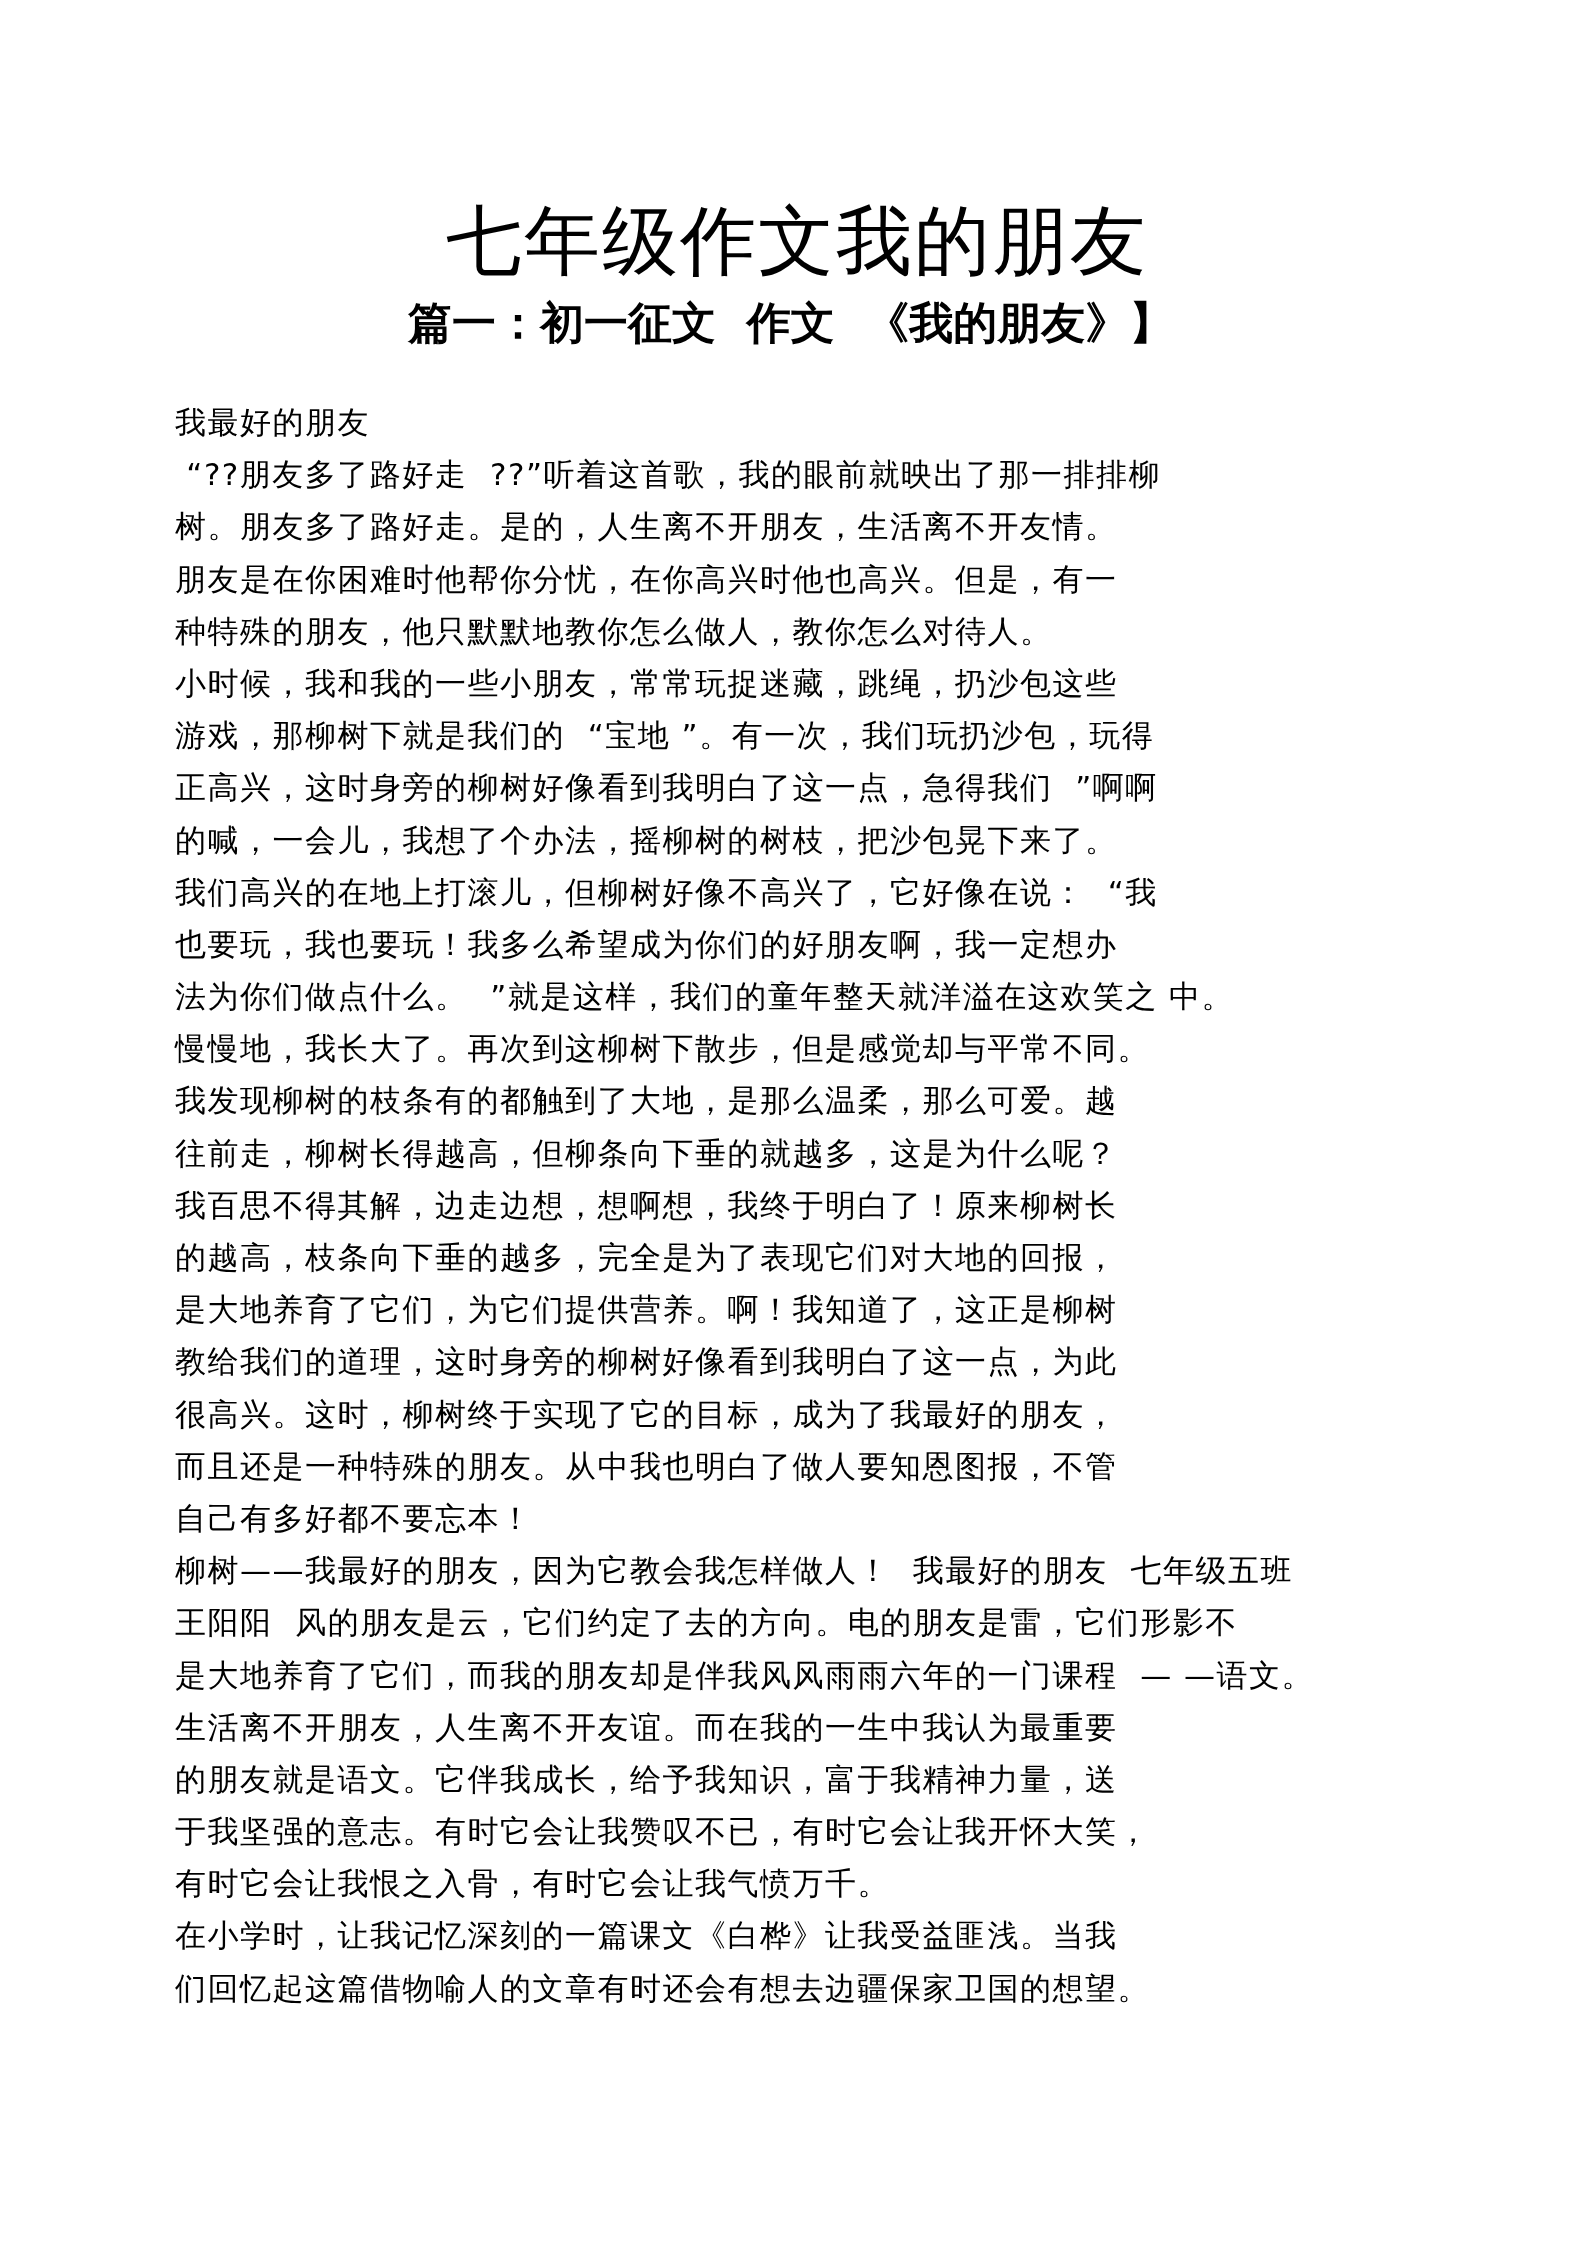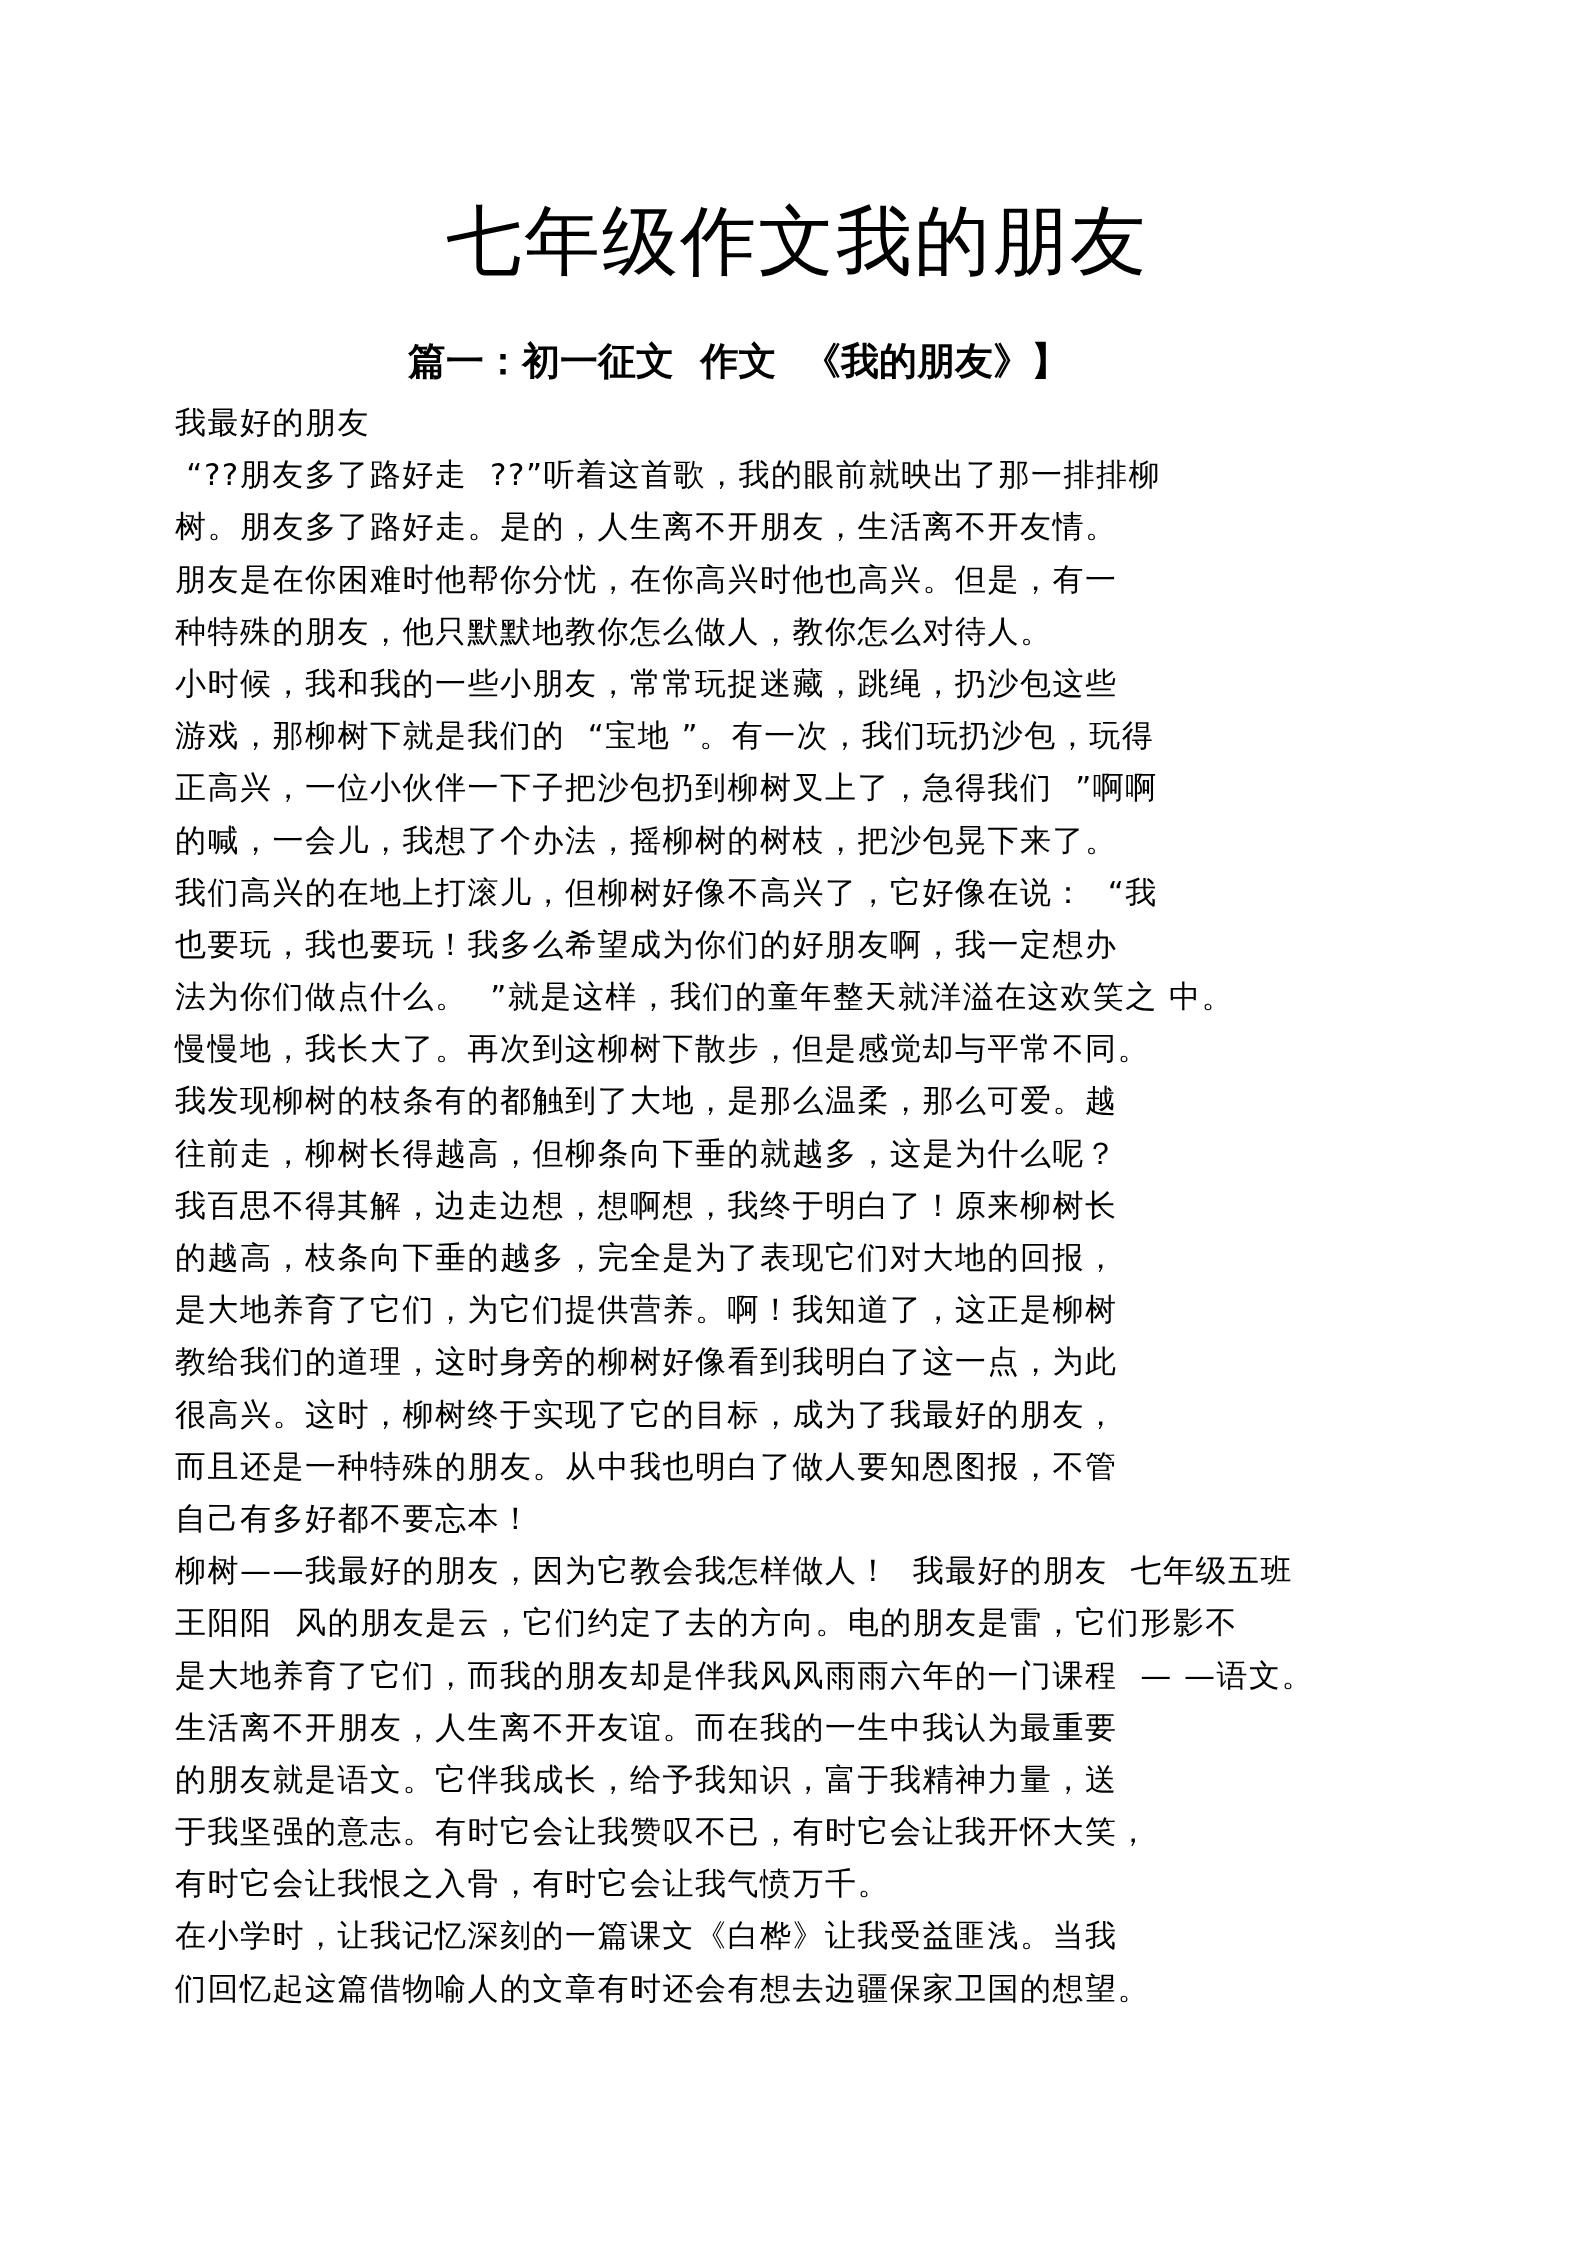--- a/index.html
+++ b/index.html
@@ -1,39 +1,39 @@
 <!DOCTYPE html>
 <html><head>
 <meta charset="utf-8">
 <style>
   html, body { margin: 0; padding: 0; background: #ffffff; }
   body { width: 1594px; height: 2256px; position: relative; overflow: hidden;
          font-family: "DejaVu Sans", "Liberation Sans", sans-serif; color: #000; }
   .title { position: absolute; left: 0; width: 1594px; top: 196px; text-align: center;
            font-size: 76px; line-height: 90px; letter-spacing: 2px; }
-  .subtitle { position: absolute; left: 408px; top: 298px; font-size: 38px; line-height: 50px;
-              font-weight: bold; white-space: pre; margin-top: 38px; }
+  .subtitle { position: absolute; left: 408px; top: 298px; font-size: 44px; line-height: 50px;
+              font-weight: bold; white-space: pre; }
   .body { position: absolute; left: 175px; top: 396px; width: 1300px; }
   .line { font-size: 31px; line-height: 52.2px; height: 52.2px; white-space: pre; letter-spacing: 1.5px; }
 </style>
 </head>
 <body>
 
 <div class="title">七年级作文我的朋友</div>
 <div class="subtitle">篇一：初一征文  作文  《我的朋友》】</div>
 
 <div class="body">
   <div class="line">我最好的朋友</div>
   <div class="line"> “??朋友多了路好走  ??”听着这首歌，我的眼前就映出了那一排排柳</div>
   <div class="line">树。朋友多了路好走。是的，人生离不开朋友，生活离不开友情。</div>
   <div class="line">朋友是在你困难时他帮你分忧，在你高兴时他也高兴。但是，有一</div>
   <div class="line">种特殊的朋友，他只默默地教你怎么做人，教你怎么对待人。</div>
   <div class="line">小时候，我和我的一些小朋友，常常玩捉迷藏，跳绳，扔沙包这些</div>
   <div class="line">游戏，那柳树下就是我们的  “宝地 ”。有一次，我们玩扔沙包，玩得</div>
-  <div class="line">正高兴，一位小伙伴一下子把沙包扔到柳树叉上了，急得我们  ”啊啊</div>
+  <div class="line">正高兴，这时身旁的柳树好像看到我明白了这一点，急得我们  ”啊啊</div>
   <div class="line">的喊，一会儿，我想了个办法，摇柳树的树枝，把沙包晃下来了。</div>
   <div class="line">我们高兴的在地上打滚儿，但柳树好像不高兴了，它好像在说：  “我</div>
   <div class="line">也要玩，我也要玩！我多么希望成为你们的好朋友啊，我一定想办</div>
   <div class="line">法为你们做点什么。  ”就是这样，我们的童年整天就洋溢在这欢笑之 中。</div>
   <div class="line">慢慢地，我长大了。再次到这柳树下散步，但是感觉却与平常不同。</div>
   <div class="line">我发现柳树的枝条有的都触到了大地，是那么温柔，那么可爱。越</div>
   <div class="line">往前走，柳树长得越高，但柳条向下垂的就越多，这是为什么呢？</div>
   <div class="line">我百思不得其解，边走边想，想啊想，我终于明白了！原来柳树长</div>
   <div class="line">的越高，枝条向下垂的越多，完全是为了表现它们对大地的回报，</div>
   <div class="line">是大地养育了它们，为它们提供营养。啊！我知道了，这正是柳树</div>

